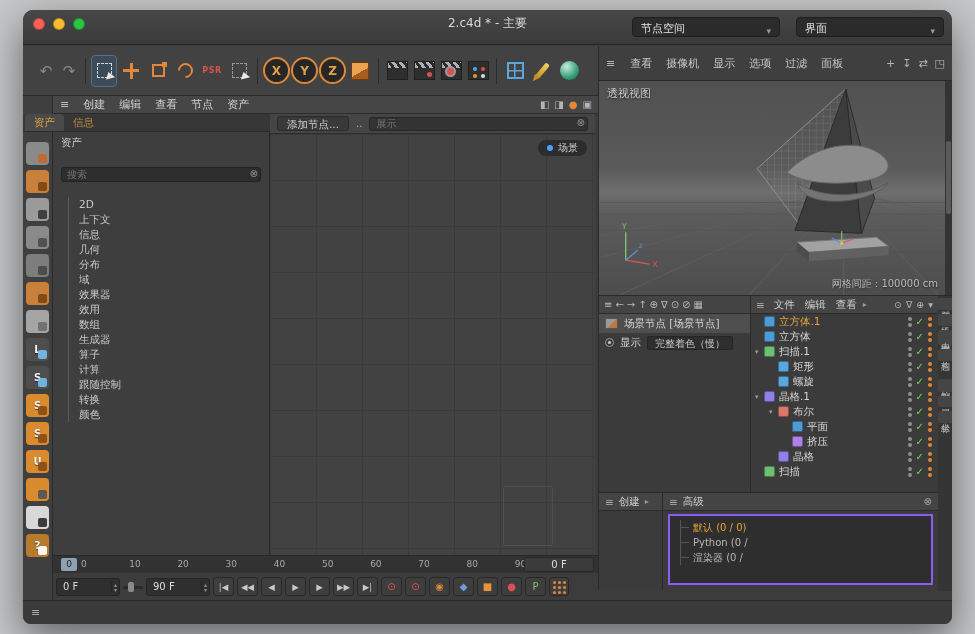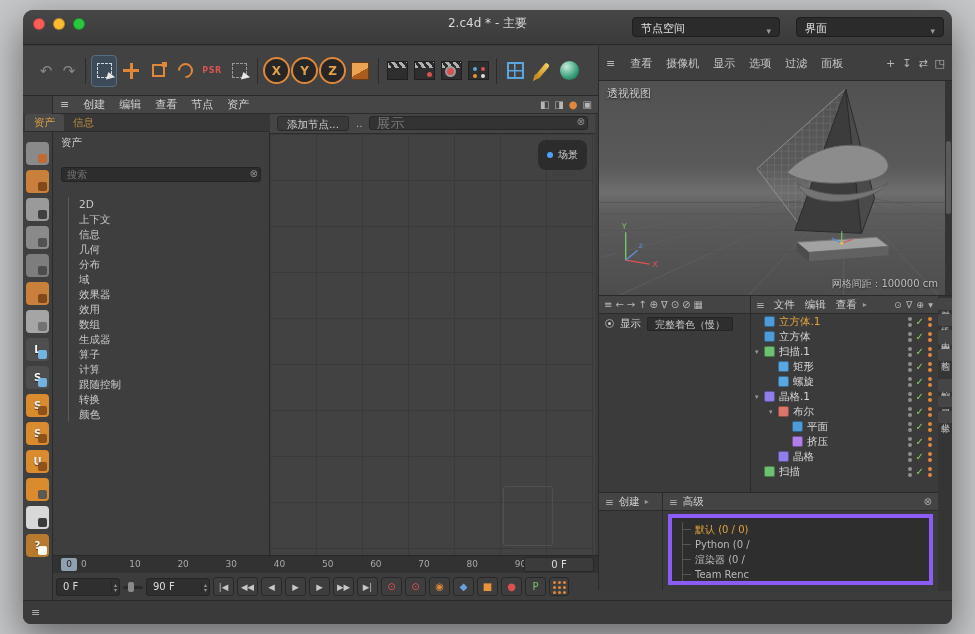--- a/index.html
+++ b/index.html
@@ -65,24 +65,24 @@
   .searchwrap{margin:15px 8px;position:relative}
   .searchwrap input{width:100%;height:15px;background:#2d2d2d;border:1px solid #232323;border-radius:3px;color:#bbb;font-size:10px;padding:0 16px 0 5px;outline:none;font-family:inherit}
   .searchwrap .clr{position:absolute;right:3px;top:1px;color:#8f8f8f;font-size:10px}
   .cats{margin:6px 0 0 15px;border-left:1px solid #5a5a5a}
   .cat{padding:1px 0 1px 10px;font-size:10.5px;color:#c9c9c9;line-height:13px}
   
   .node-head{left:247px;top:104px;width:325px;height:20px;background:#454545;border-bottom:1px solid #2d2d2d;display:flex;align-items:center;gap:7px;padding:0 7px}
   .addnode{background:#393939;border:1px solid #2a2a2a;border-radius:3px;color:#cfcfcf;font-size:10.5px;padding:0 9px;height:15px;line-height:14px}
   .morebtn{color:#b5b5b5;font-size:10px}
   .filterwrap{flex:1;position:relative}
-  .filterwrap input{width:100%;height:14px;background:#333;border:1px solid #272727;border-radius:3px;color:#a8a8a8;font-size:14px;padding:0 16px 0 6px;outline:none;font-family:inherit}
+  .filterwrap input{width:100%;height:14px;background:#333;border:1px solid #272727;border-radius:3px;color:#a8a8a8;font-size:10px;padding:0 16px 0 6px;outline:none;font-family:inherit}
   .filterwrap .clr{position:absolute;right:3px;top:0;color:#8f8f8f;font-size:10px}
   .canvas{left:247px;top:124px;width:325px;height:421px;background:#424242;background-image:linear-gradient(#3a3a3a 1px,transparent 1px),linear-gradient(90deg,#3a3a3a 1px,transparent 1px);background-size:46px 46px;overflow:hidden}
-  .scene-chip{position:absolute;right:8px;top:6px;background:#2c2c2c;border-radius:8px;display:flex;align-items:center;gap:5px;padding:8px 9px;font-size:10px;color:#cfcfcf}
+  .scene-chip{position:absolute;right:8px;top:6px;background:#2c2c2c;border-radius:8px;display:flex;align-items:center;gap:5px;padding:1px 9px;font-size:10px;color:#cfcfcf}
   .scene-chip .dot{width:6px;height:6px;border-radius:50%;background:#4aa3ff}
   .ghost-rect{position:absolute;left:233px;top:352px;width:50px;height:60px;border:1px solid #4f4f4f;border-radius:2px}
   
   .ruler{left:30px;top:545px;width:545px;height:18px;background:#323232;border-top:1px solid #282828}
   .handle{position:absolute;left:8px;top:2px;width:16px;height:13px;background:#8fa0b0;border-radius:2px;color:#1d1d1d;font-size:9px;text-align:center;line-height:13px}
   .ticks{position:absolute;left:28px;top:3px;display:flex}
   .tick{width:48.2px;font-size:9px;color:#a8a8a8}
   .framebox{position:absolute;right:4px;top:1px;width:70px;height:15px;background:#3b3b3b;border:1px solid #272727;border-radius:2px;color:#ddd;font-size:10px;text-align:center;line-height:14px}
   .transport{left:30px;top:563px;width:545px;height:27px;background:#3c3c3c;display:flex;align-items:center;gap:3px;padding:0 3px}
   .ffield{width:64px;height:18px;background:#2f2f2f;border:1px solid #252525;border-radius:3px;display:flex;align-items:center;padding:0 2px 0 6px;flex:none}
@@ -134,21 +134,21 @@
   .vdots i{width:4px;height:4px;border-radius:50%;display:block}
   .vdots.gray i{background:#8f8f8f}
   .vdots.org i{background:#e0873a}
   .chk{color:#7ddc5a;font-size:10px;margin:0 2px;flex:none}
   
   .create-panel{left:575px;top:482px;width:65px;height:98px;background:#3b3b3b;border-left:1px solid #2a2a2a;border-top:1px solid #2a2a2a;border-right:1px solid #2a2a2a}
   .adv-panel{left:640px;top:482px;width:275px;height:98px;background:#3b3b3b;border-top:1px solid #2a2a2a}
   .panel-head{height:18px;background:#444;border-bottom:1px solid #2b2b2b;display:flex;align-items:center;gap:5px;padding:0 6px;font-size:10.5px;color:#cfcfcf}
   .panel-head .ham{color:#b5b5b5}
   .panel-head .close{margin-left:auto;color:#a5a5a5;font-size:10px}
-  .rq-box{position:absolute;left:5px;right:5px;top:21px;bottom:5px;background:#2e2e2e;border:4px solid #8b5cf6;overflow:hidden}
+  .rq-box{position:absolute;left:5px;right:5px;top:21px;bottom:5px;background:#2e2e2e;border:2px solid #8b5cf6;overflow:hidden}
   .rq-list{margin:4px 0 0 10px;border-left:1px solid #555}
   .rq-item{height:15px;display:flex;align-items:center;font-size:10px;color:#b8b8b8}
   .rq-item .tk{width:8px;height:1px;background:#555;margin-right:4px;flex:none}
   .rq-item .lbl[data-sel="true"]{color:#e5a33d}
   
   .side-tabs{left:915px;top:285px;width:14px;height:296px;background:#353535;border-top:1px solid #2a2a2a;display:flex;flex-direction:column}
   .vgroup{display:flex;flex-direction:column;align-items:center}
   .vgroup.bottom{margin-top:14px}
   .vtab{writing-mode:vertical-rl;background:#454545;color:#b2b2b2;font-size:9px;padding:5px 1px;margin:2px 1px;border-radius:2px;letter-spacing:1px}
 </style>
@@ -623,20 +623,24 @@
 
         <span>∇</span>
 
         <span>⊙</span>
 
         <span>⊘</span>
 
         <span>▦</span>
 
     </div>
+    <div class="sn-row sel">
+      <span class="sn-icon"></span>
+      <span>场景节点 [场景节点]</span>
+    </div>
     <div class="sn-row">
       <span class="radio-ic"></span>
       <span>显示</span>
       <span class="sn-chip">完整着色（慢）</span>
     </div>
   </div>
 
   <div class="abs om-panel">
     <div class="om-menubar">
       <span class="ham">≡</span>
@@ -855,24 +859,20 @@
           <div class="rq-item">
             <span class="tk"></span>
             <span class="lbl" data-sel="false">Python (0 /</span>
           </div>
 
           <div class="rq-item">
             <span class="tk"></span>
             <span class="lbl" data-sel="false">渲染器 (0 /</span>
           </div>
 
-          <div class="rq-item">
-            <span class="tk"></span>
-            <span class="lbl" data-sel="false">Team Renc</span>
-          </div>
 
       </div>
     </div>
   </div>
 
   <div class="abs side-tabs">
     <div class="vgroup">
 
         <span class="vtab">对象</span>
 

